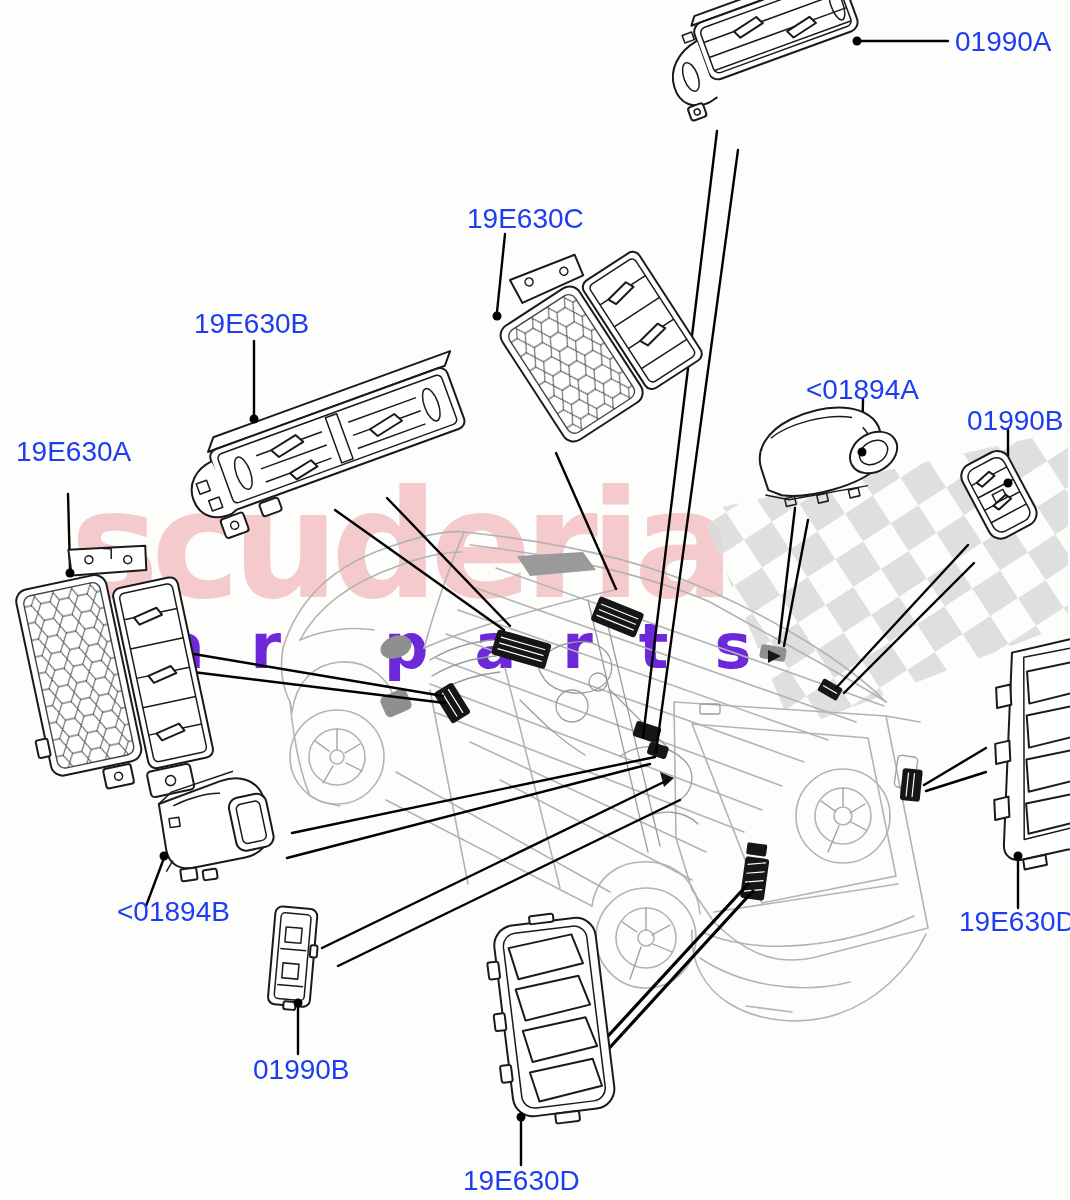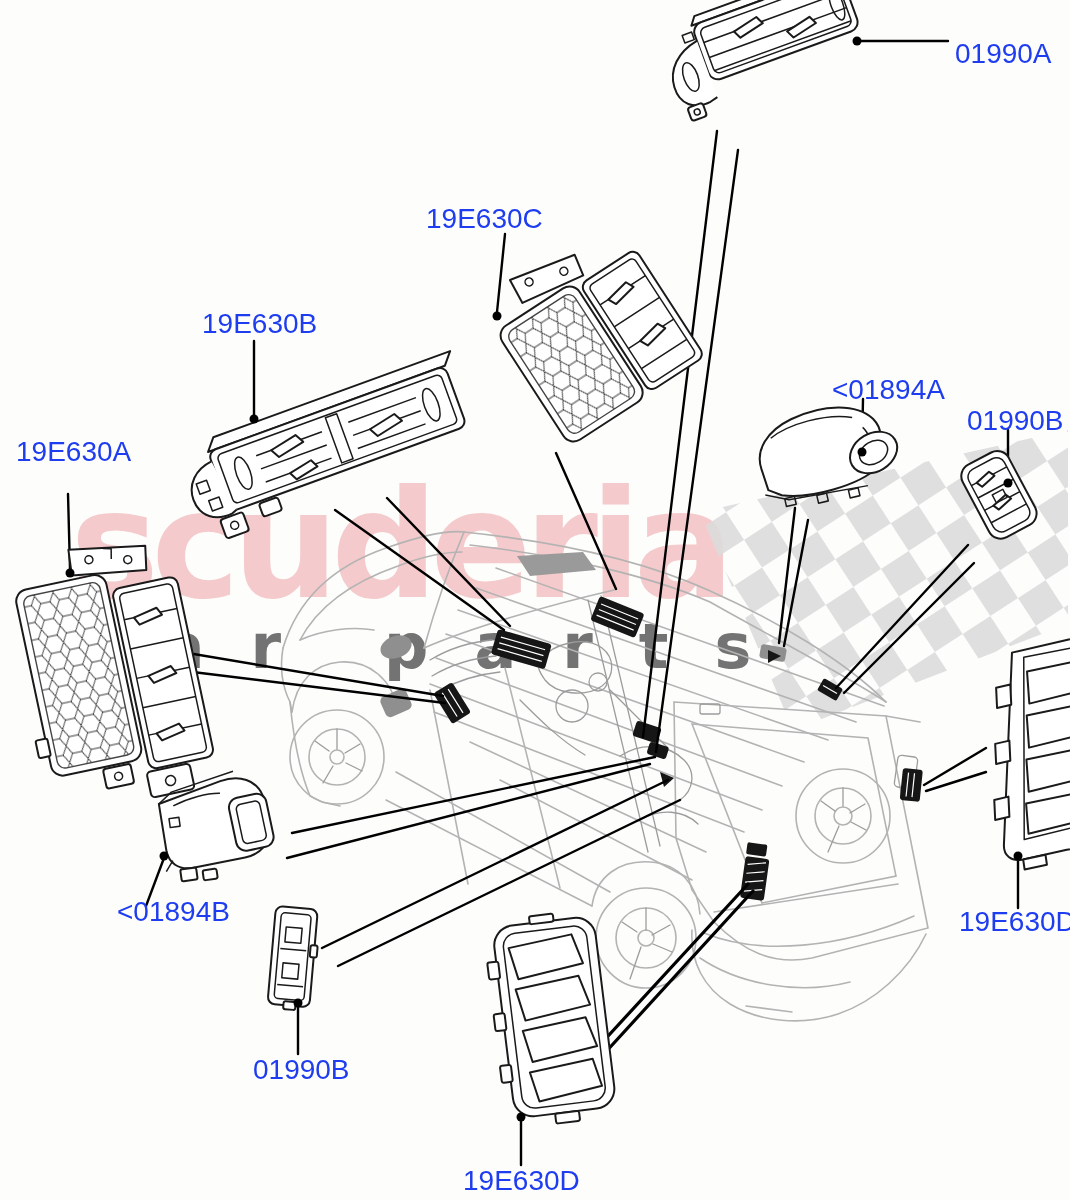--- a/index.html
+++ b/index.html
@@ -11,21 +11,21 @@
   
   .wm-brand{
     position:absolute;left:70px;top:458px;z-index:1;
     font-family:"DejaVu Sans",sans-serif;font-weight:bold;
     font-size:150px;letter-spacing:-8px;color:rgba(226,64,74,0.27);
     white-space:nowrap;user-select:none;
   }
   .wm-sub{
     position:absolute;top:610px;z-index:1;
     font-family:"DejaVu Sans",sans-serif;font-weight:bold;
-    font-size:62px;letter-spacing:46px;color:#737373;
+    font-size:62px;letter-spacing:46px;color:#6d28d9;
     white-space:nowrap;user-select:none;
   }
   .wm-sub.left{left:80px;}
   .wm-sub.right{left:384px;}
   svg.diagram{position:absolute;inset:0;z-index:2;}
   
   .ln{stroke:#000;stroke-width:2.4;fill:none;stroke-linecap:round;}
   .lnt{stroke:#000;stroke-width:3.2;fill:none;stroke-linecap:round;}
   .pt{stroke:#1a1a1a;stroke-width:2;fill:#fff;stroke-linejoin:round;}
   .ptl{stroke:#1a1a1a;stroke-width:1.5;fill:none;stroke-linejoin:round;}
@@ -350,23 +350,23 @@
       <circle class="dot" cx="70" cy="573" r="4.5"></circle>
       <circle class="dot" cx="862" cy="452" r="4.5"></circle>
       <circle class="dot" cx="1008" cy="483" r="4.5"></circle>
       <circle class="dot" cx="164" cy="856" r="4.5"></circle>
       <circle class="dot" cx="298" cy="1003" r="4.5"></circle>
       <circle class="dot" cx="521" cy="1117" r="4.5"></circle>
       <circle class="dot" cx="1018" cy="856" r="4.5"></circle>
     </g>
   </svg>
 
-  <div class="callout" style="left:955px;top:26px;margin-top:12px;">01990A</div>
-  <div class="callout" style="left:426px;top:203px;text-align:right;">19E630C</div>
-  <div class="callout" style="left:202px;top:308px;">19E630B</div>
+  <div class="callout" style="left:955px;top:26px;">01990A</div>
+  <div class="callout" style="left:467px;top:203px;text-align:right;">19E630C</div>
+  <div class="callout" style="left:194px;top:308px;">19E630B</div>
   <div class="callout" style="left:16px;top:436px;">19E630A</div>
-  <div class="callout" style="left:832px;top:374px;">&lt;01894A</div>
+  <div class="callout" style="left:806px;top:374px;">&lt;01894A</div>
   <div class="callout" style="left:967px;top:405px;">01990B</div>
   <div class="callout" style="left:117px;top:896px;">&lt;01894B</div>
   <div class="callout" style="left:253px;top:1054px;">01990B</div>
   <div class="callout" style="left:959px;top:906px;">19E630D</div>
   <div class="callout" style="left:463px;top:1165px;">19E630D</div>
 </div>
 
 </body></html>

